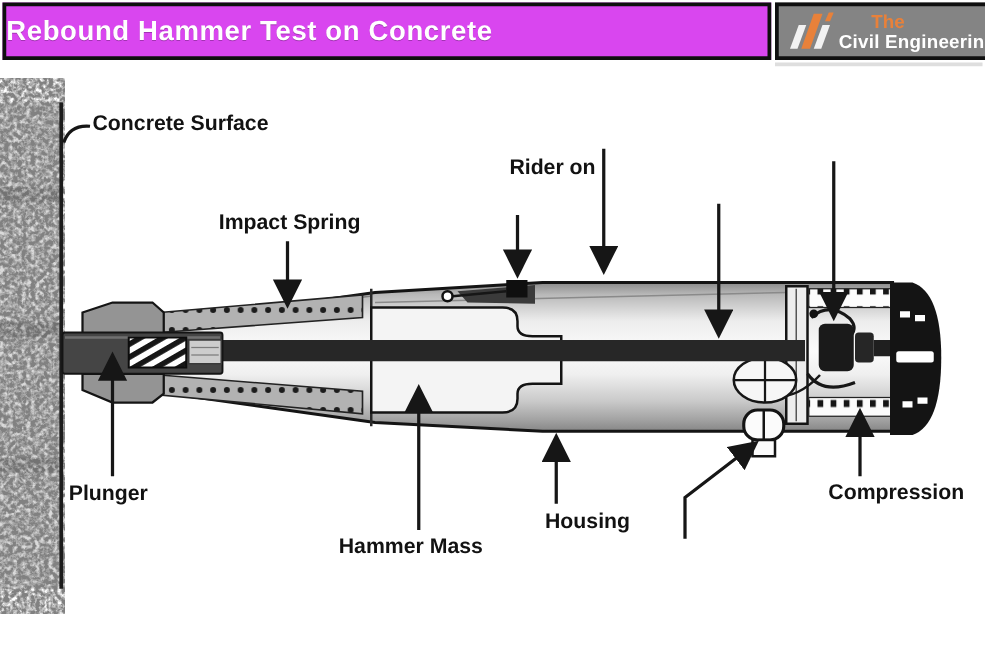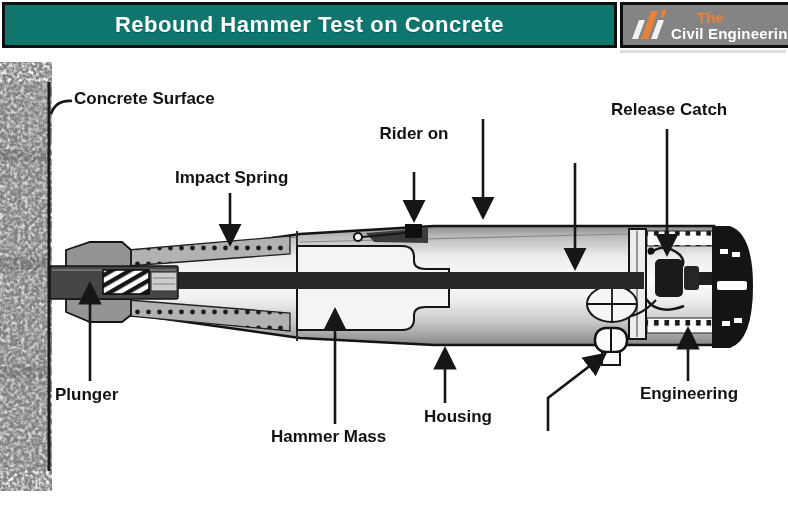--- a/index.html
+++ b/index.html
@@ -2,41 +2,41 @@
 <html><head>
 <meta charset="utf-8">
 <style>
   html,body{margin:0;padding:0;background:#ffffff;}
   #stage{
     position:relative;width:788px;height:522px;background:#ffffff;
     font-family:"Liberation Sans",sans-serif;overflow:hidden;
   }
   
   .hdr-box{
-    position:absolute;top:2px;height:40px;background:#0f766e;
-    border:3px solid #0f0f0f;display:flex;align-items:center;justify-content:center;
+    position:absolute;top:2px;height:40px;background:#d946ef;
+    border:3px solid #0f0f0f;display:flex;align-items:center;
   }
   #title-box{left:2px;width:609px;}
   #title-box .ttl{
     color:#ffffff;font-weight:700;font-size:22px;letter-spacing:.5px;
     text-shadow:0 1px 0 rgba(0,0,0,.25);white-space:nowrap;
   }
   #logo-box{left:620px;width:160px;background:#848484;justify-content:flex-start;padding-left:8px;box-sizing:content-box;}
   #logo-box .slashes{width:36px;height:34px;margin-right:4px;flex:0 0 auto;}
   .logo-text{display:flex;flex-direction:column;line-height:1;}
   .logo-the{color:#e8813a;font-weight:700;font-size:15px;margin-left:26px;margin-bottom:1px;}
   .logo-civil{color:#ffffff;font-weight:700;font-size:15px;letter-spacing:.2px;white-space:nowrap;}
   #logo-underline{position:absolute;left:620px;top:50px;width:166px;height:3px;background:#dedede;}
   
   #draw{position:absolute;left:0;top:0;width:788px;height:522px;}
   .lbl{
     position:absolute;font-weight:700;font-size:17px;color:#121212;
     white-space:nowrap;line-height:21px;
   }
-  .lbl.center{text-align:center;white-space:normal;}
+  .lbl.center{text-align:center;white-space:normal;margin-left:28px;}
 </style>
 </head>
 <body>
 
 <div id="stage">
 
   <div id="title-box" class="hdr-box">
     <span class="ttl">Rebound Hammer Test on Concrete</span>
   </div>
 
@@ -180,21 +180,20 @@
       <path d="M548,431 L548,398 L604,355" marker-end="url(#ah)"></path>
       <line x1="688" y1="381" x2="688" y2="330" marker-end="url(#ah)"></line>
     </g>
   </svg>
 
   <div class="lbl" style="left:74px;top:88px">Concrete Surface</div>
   <div class="lbl" style="left:175px;top:167px">Impact Spring</div>
   <div class="lbl center" style="left:366px;top:123px;width:96px">
     <div>Rider on</div>
   </div>
-  <div class="lbl" style="left:611px;top:99px">Release Catch</div>
   <div class="lbl" style="left:55px;top:384px">Plunger</div>
   <div class="lbl" style="left:271px;top:426px">Hammer Mass</div>
-  <div class="lbl" style="left:424px;top:406px">Housing</div>
+  <div class="lbl" style="left:436px;top:406px">Housing</div>
   <div class="lbl center" style="left:626px;top:383px;width:126px">
-    <div>Engineering</div>
+    <div>Compression</div>
   </div>
 
 </div>
 
 </body></html>

